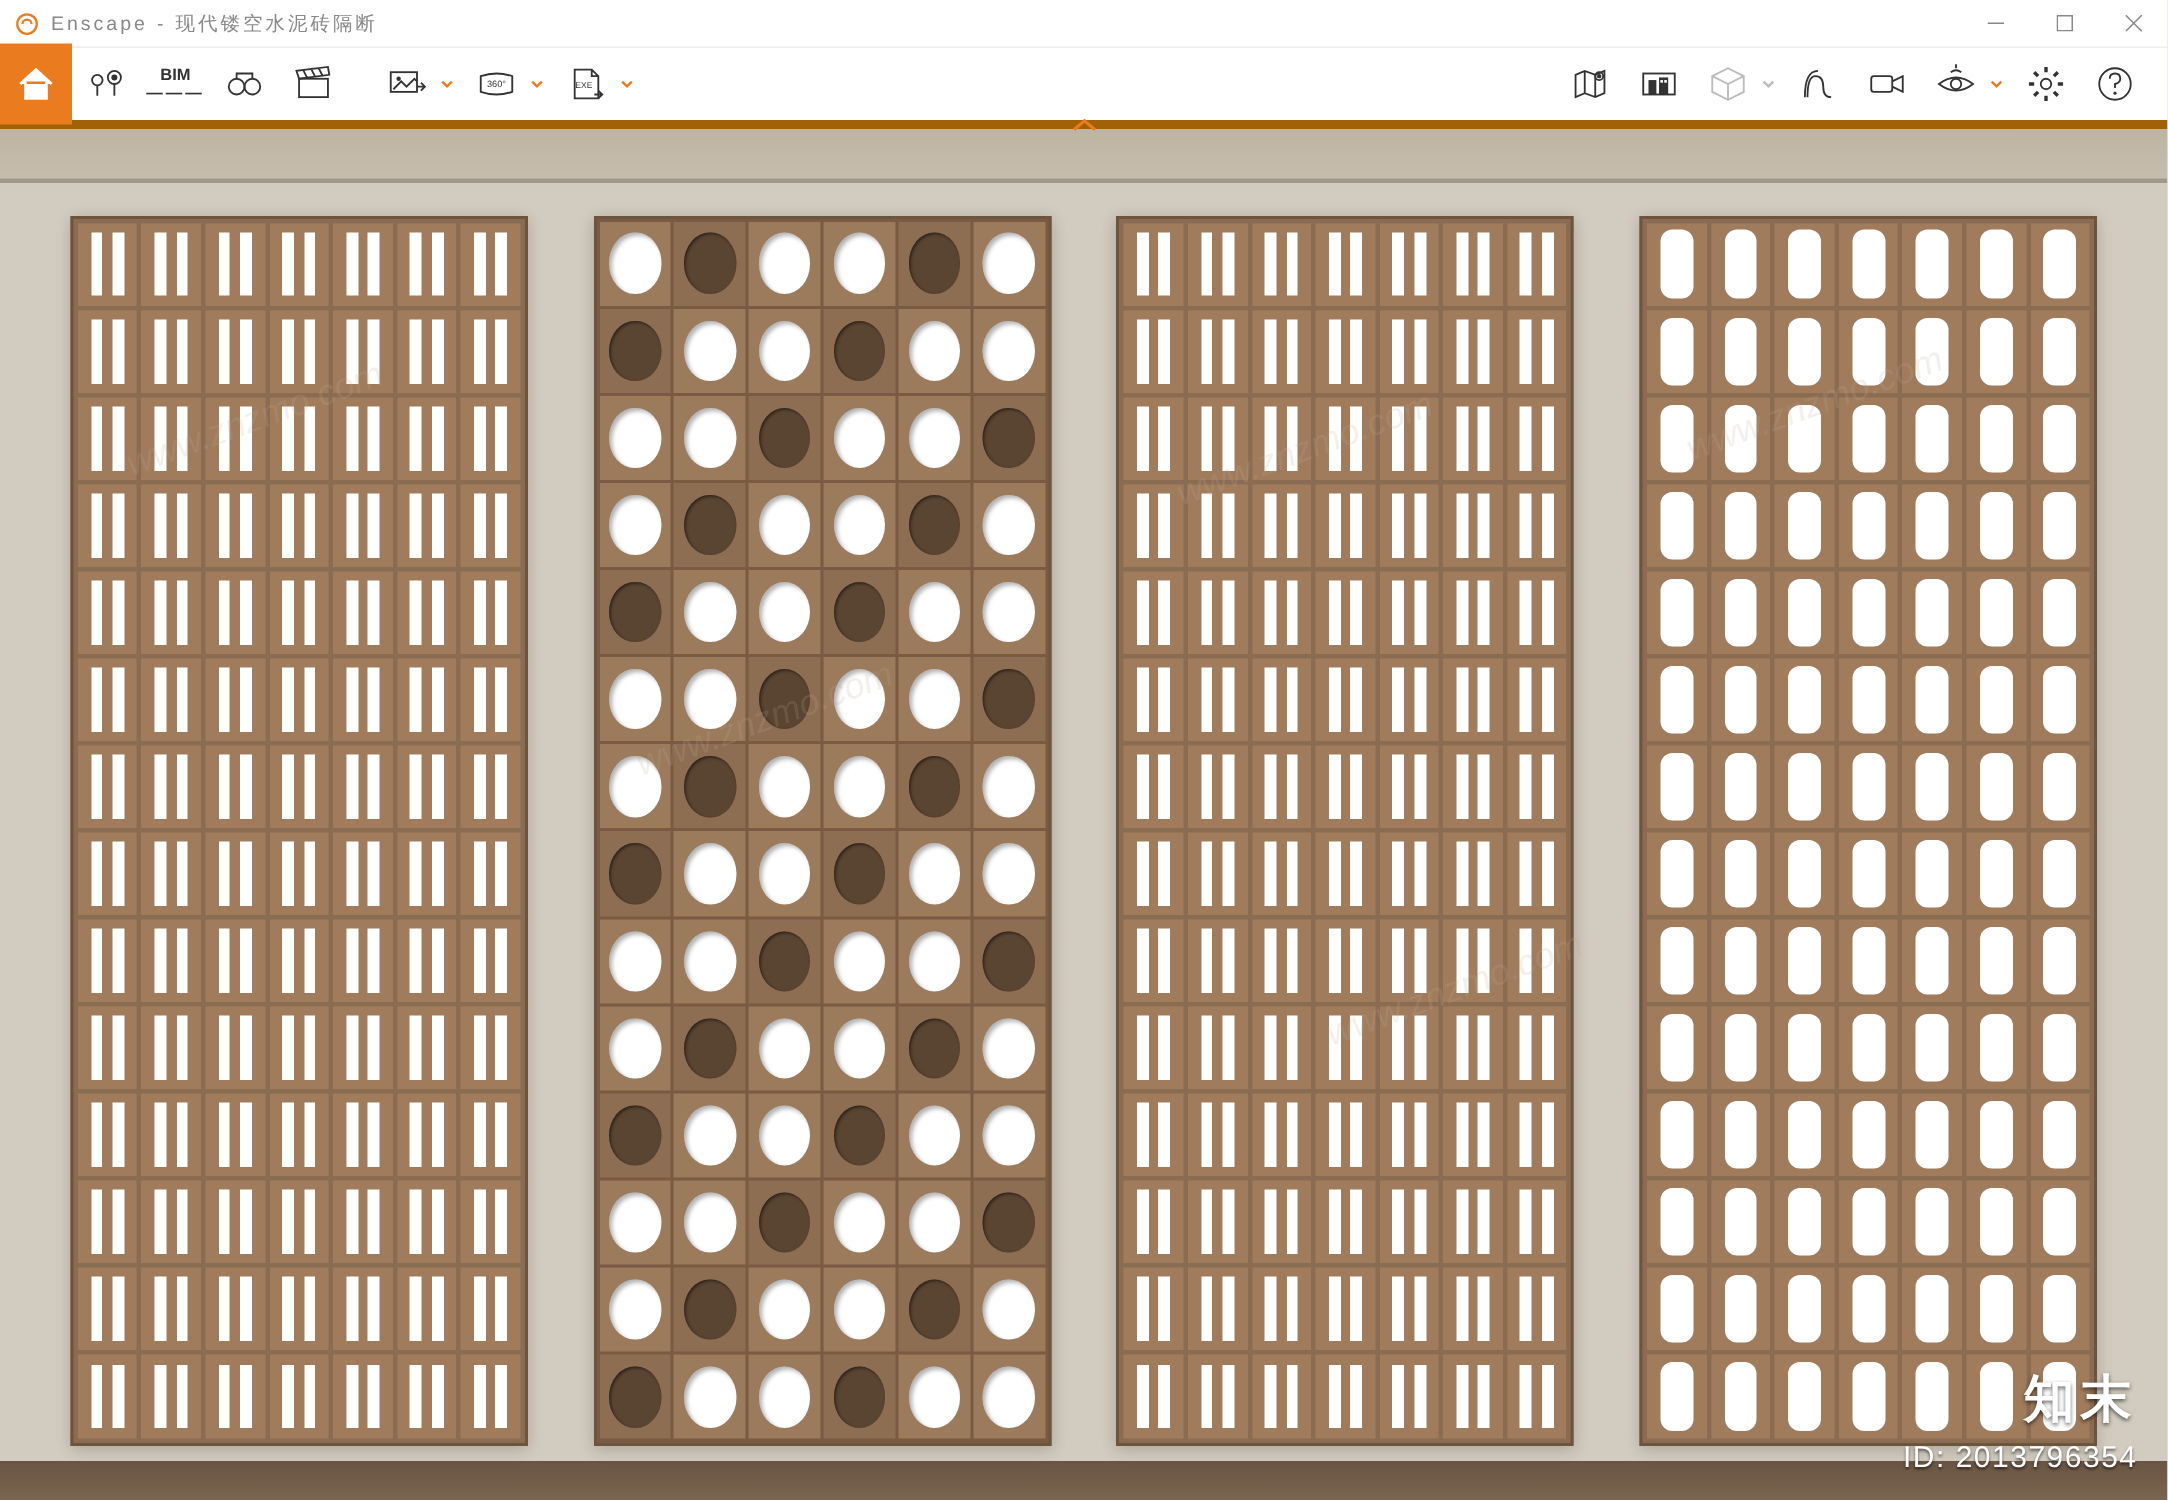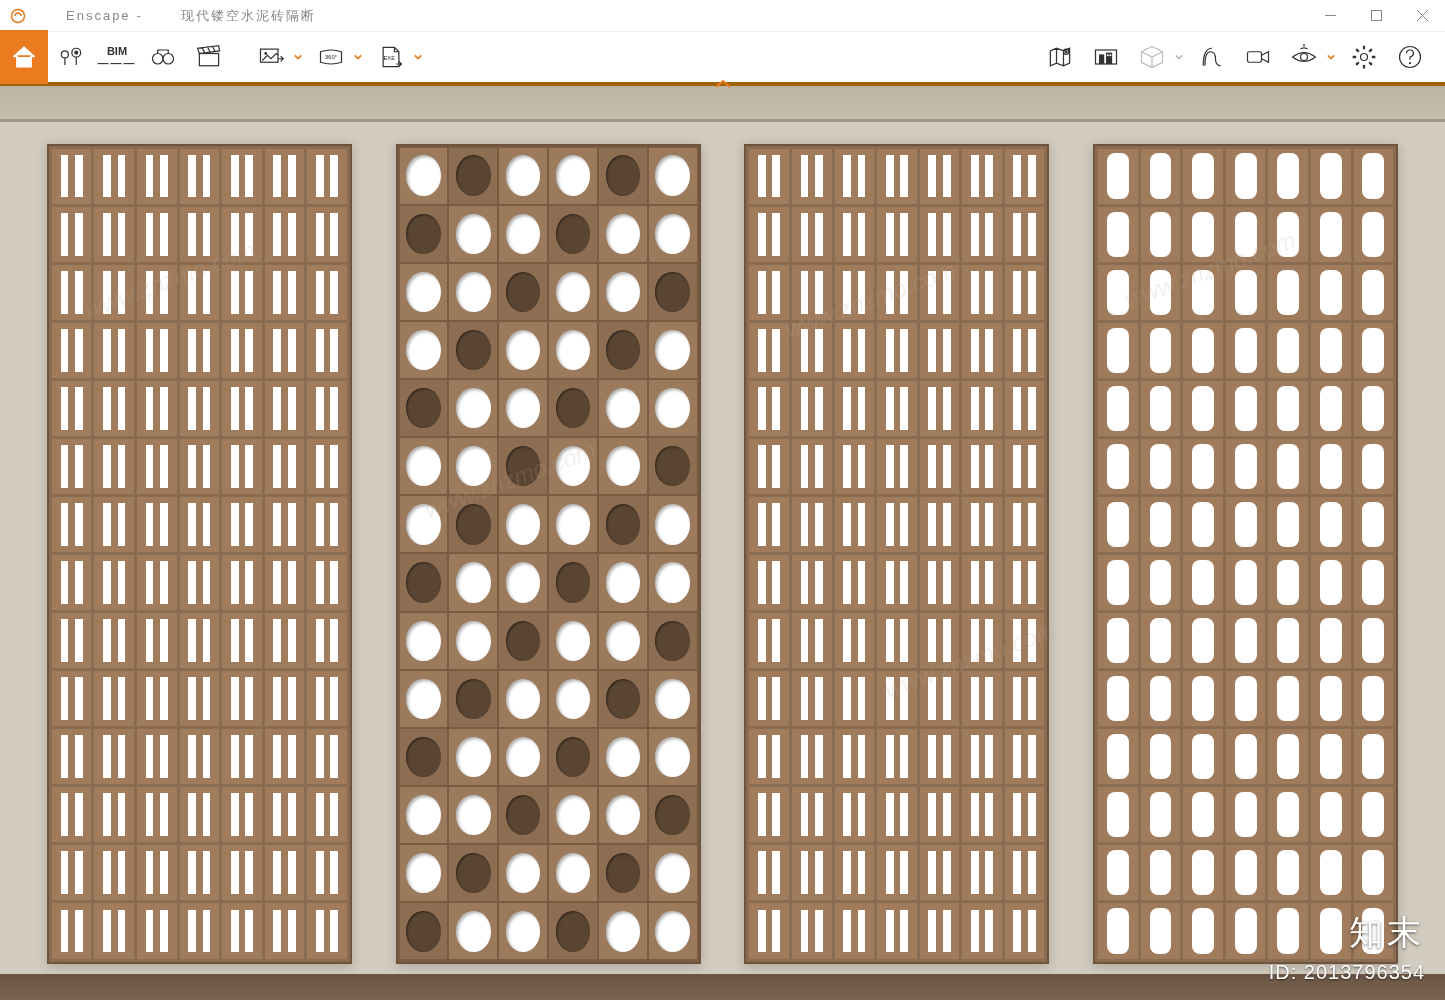--- a/index.html
+++ b/index.html
@@ -3,27 +3,27 @@
 <meta charset="utf-8">
 <style>
   * { box-sizing: border-box; margin: 0; padding: 0; }
   html, body { width: 1445px; height: 1000px; font-family: "Segoe UI", Tahoma, sans-serif; background: #e8e8e8; overflow: hidden; }
   .window { width: 1445px; height: 1000px; background: #fff; display: flex; flex-direction: column; position: relative; }
 
   
   .titlebar { height: 32px; background: #fff; display: flex; align-items: center; padding: 0 0 0 10px; color: #888; font-size: 13px; border-bottom: 1px solid #eee; }
   .titlebar .app-icon { width: 16px; height: 16px; margin-right: 8px; }
   .titlebar .app-icon svg { width: 16px; height: 16px; }
-  .titlebar .title-text { letter-spacing: 2px; margin-left: 32px; }
+  .titlebar .title-text { letter-spacing: 2px; }
   .titlebar .win-controls { margin-left: auto; display: flex; }
   .titlebar .win-btn { width: 46px; height: 32px; display: flex; align-items: center; justify-content: center; color: #888; }
   .titlebar .win-btn svg { width: 11px; height: 11px; }
 
   
-  .toolbar { height: 54px; background: #fff; display: flex; align-items: center; padding-right: 12px; border-bottom: 4px solid #a16207; }
+  .toolbar { height: 54px; background: #fff; display: flex; align-items: center; padding-right: 12px; border-bottom: 6px solid #a16207; }
   .tool-btn { width: 46px; height: 54px; display: flex; align-items: center; justify-content: center; position: relative; }
   .tool-btn svg { width: 28px; height: 28px; stroke: #333; fill: none; stroke-width: 1.4; }
   .tool-btn.home { background: #eb7b1f; width: 48px; }
   .tool-btn.home svg { stroke:#fff; fill:#fff; }
   .bim { font-size: 11px; text-align: center; color: #333; font-weight: 600; }
   .bim .underline { display:block; letter-spacing:2px; }
   .drop-group { display:flex; align-items:center; }
   .drop-caret { width:14px; padding-right:6px; display:flex; align-items:center; justify-content:center; }
   .drop-caret svg { width:10px; height:10px; stroke:#eb7b1f; stroke-width:2; fill:none; }
   .spacer { flex: 1; }
@@ -49,21 +49,21 @@
   .circ-cell .hole { width:72%; height:72%; border-radius:50%; background:#fff; box-shadow: inset 2px 2px 3px rgba(0,0,0,.3); }
   .circ-cell.dim .hole { background:#5a4432; box-shadow: inset 1px 1px 2px rgba(0,0,0,.5); }
 
   
   .p-slot { display:grid; grid-template-columns:repeat(7,1fr); grid-template-rows:repeat(14,1fr); gap:3px; padding:3px; }
   .slot-cell { background:#a07c5d; display:flex; align-items:center; justify-content:center; }
   .slot-cell .rr { width:55%; height:82%; border-radius:8px; background:#fff; }
 
   
   .wm-id { position:absolute; right:20px; bottom:16px; color:#fff; font-size:20px; letter-spacing:1px; text-shadow:0 1px 2px rgba(0,0,0,.6); font-weight:500; }
-  .wm-logo { position:absolute; right:20px; bottom:44px; color:#fff; font-size:34px; letter-spacing:4px; text-shadow:0 1px 3px rgba(0,0,0,.6); font-family: "SimHei","Microsoft YaHei",sans-serif; font-weight:400; }
+  .wm-logo { position:absolute; right:20px; bottom:44px; color:#fff; font-size:34px; letter-spacing:4px; text-shadow:0 1px 3px rgba(0,0,0,.6); font-family: "SimHei","Microsoft YaHei",sans-serif; font-weight:700; }
   .wm-diag { position:absolute; color:rgba(190,170,150,.18); font-size:24px; transform:rotate(-20deg); pointer-events:none; font-style:italic; }
 </style>
 </head>
 <body>
 
 <div class="window">
 
   <div class="titlebar">
     <span class="app-icon">
       <svg viewBox="0 0 32 32">

